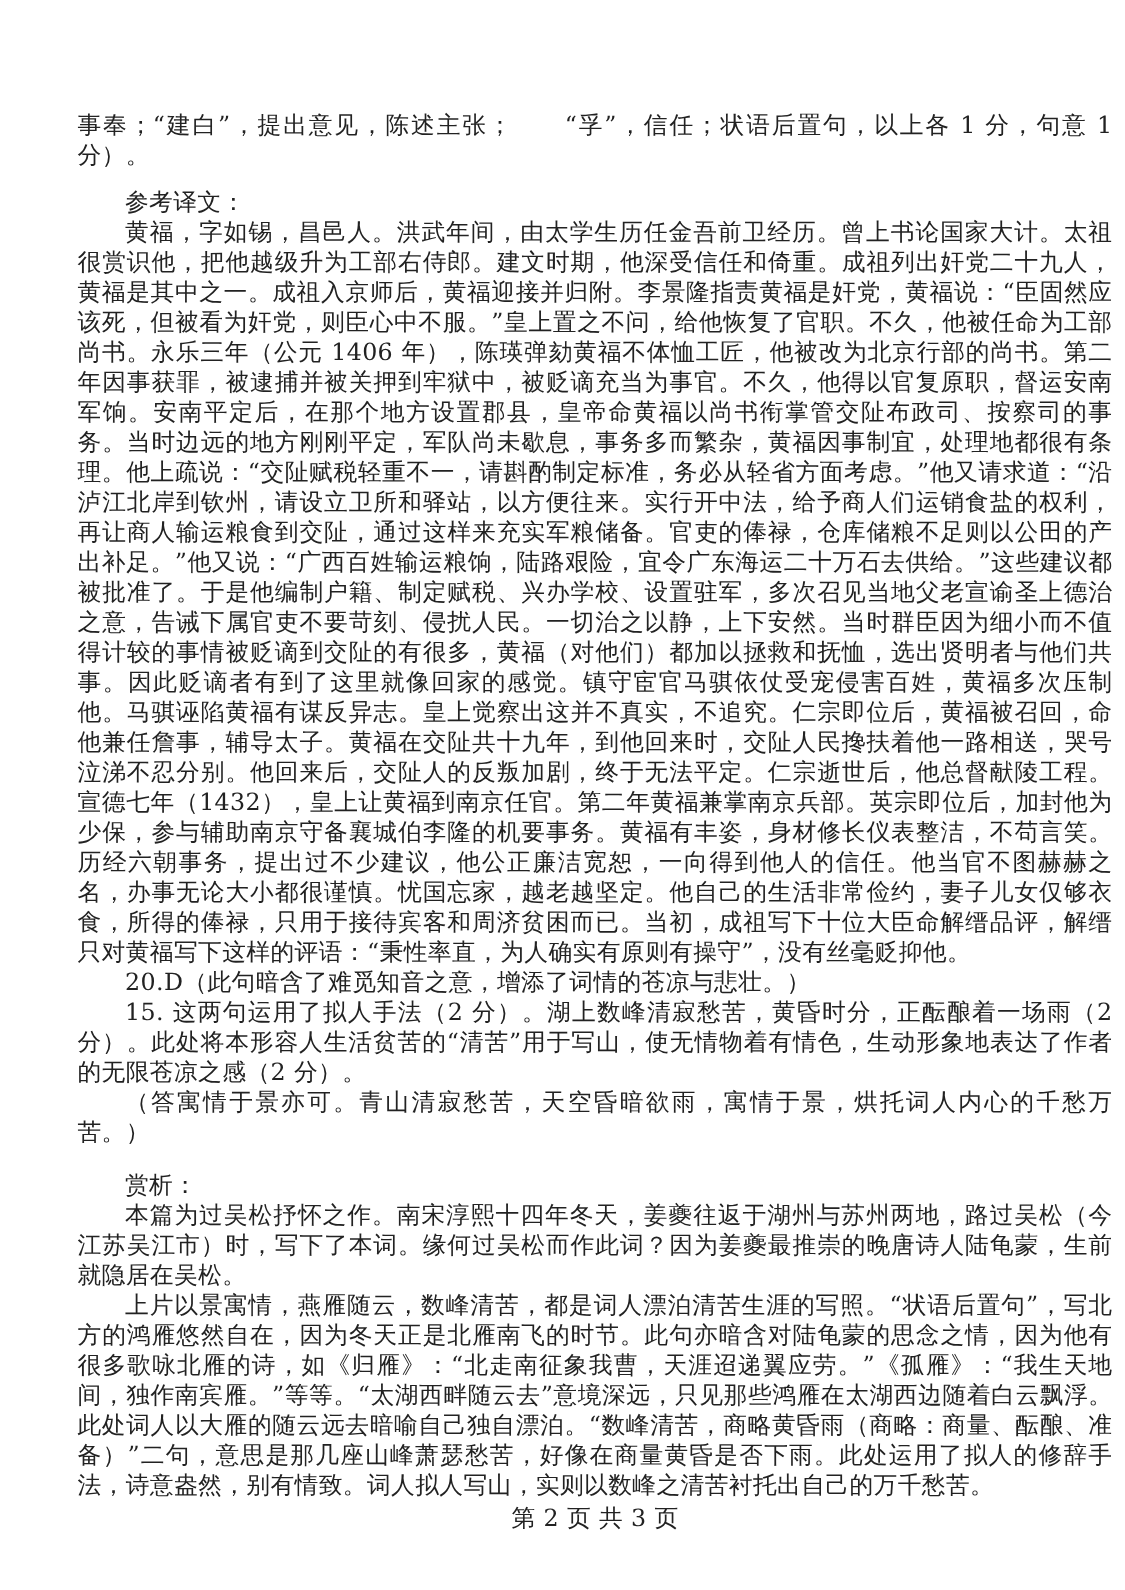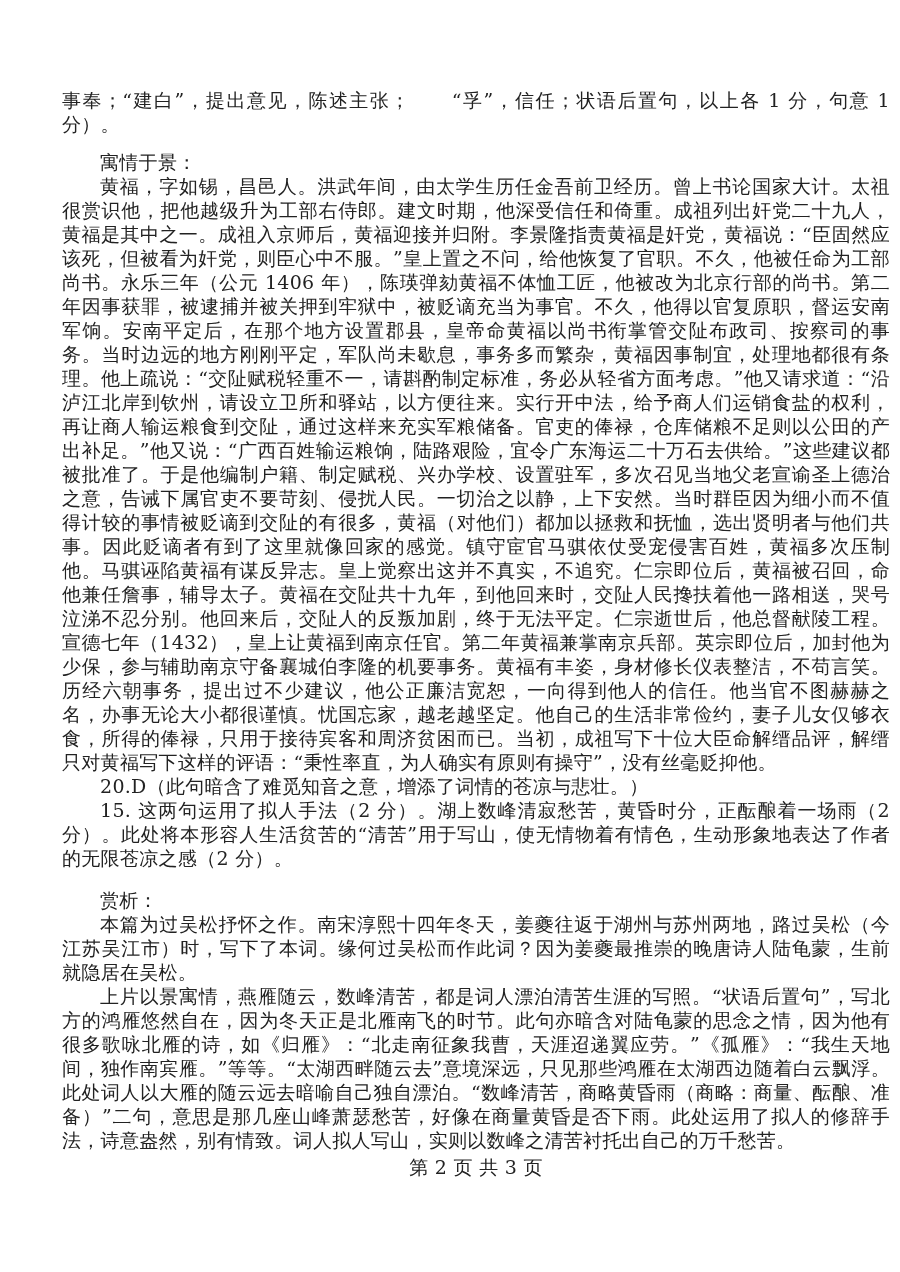--- a/index.html
+++ b/index.html
@@ -46,28 +46,29 @@
   }
 </style>
 </head>
 <body>
 
 <div class="page">
   <div class="content">
 
     <p class="para no-indent gap-after">事奉；“建白”，提出意见，陈述主张；　　“孚”，信任；状语后置句，以上各 1 分，句意 1 分）。</p>
 
-    <p class="para">寓情于景：</p>
+    <p class="para">参考译文：</p>
 
     <p class="para">黄福，字如锡，昌邑人。洪武年间，由太学生历任金吾前卫经历。曾上书论国家大计。太祖很赏识他，把他越级升为工部右侍郎。建文时期，他深受信任和倚重。成祖列出奸党二十九人，黄福是其中之一。成祖入京师后，黄福迎接并归附。李景隆指责黄福是奸党，黄福说：“臣固然应该死，但被看为奸党，则臣心中不服。”皇上置之不问，给他恢复了官职。不久，他被任命为工部尚书。永乐三年（公元 1406 年），陈瑛弹劾黄福不体恤工匠，他被改为北京行部的尚书。第二年因事获罪，被逮捕并被关押到牢狱中，被贬谪充当为事官。不久，他得以官复原职，督运安南军饷。安南平定后，在那个地方设置郡县，皇帝命黄福以尚书衔掌管交阯布政司、按察司的事务。当时边远的地方刚刚平定，军队尚未歇息，事务多而繁杂，黄福因事制宜，处理地都很有条理。他上疏说：“交阯赋税轻重不一，请斟酌制定标准，务必从轻省方面考虑。”他又请求道：“沿泸江北岸到钦州，请设立卫所和驿站，以方便往来。实行开中法，给予商人们运销食盐的权利，再让商人输运粮食到交阯，通过这样来充实军粮储备。官吏的俸禄，仓库储粮不足则以公田的产出补足。”他又说：“广西百姓输运粮饷，陆路艰险，宜令广东海运二十万石去供给。”这些建议都被批准了。于是他编制户籍、制定赋税、兴办学校、设置驻军，多次召见当地父老宣谕圣上德治之意，告诫下属官吏不要苛刻、侵扰人民。一切治之以静，上下安然。当时群臣因为细小而不值得计较的事情被贬谪到交阯的有很多，黄福（对他们）都加以拯救和抚恤，选出贤明者与他们共事。因此贬谪者有到了这里就像回家的感觉。镇守宦官马骐依仗受宠侵害百姓，黄福多次压制他。马骐诬陷黄福有谋反异志。皇上觉察出这并不真实，不追究。仁宗即位后，黄福被召回，命他兼任詹事，辅导太子。黄福在交阯共十九年，到他回来时，交阯人民搀扶着他一路相送，哭号泣涕不忍分别。他回来后，交阯人的反叛加剧，终于无法平定。仁宗逝世后，他总督献陵工程。宣德七年（1432），皇上让黄福到南京任官。第二年黄福兼掌南京兵部。英宗即位后，加封他为少保，参与辅助南京守备襄城伯李隆的机要事务。黄福有丰姿，身材修长仪表整洁，不苟言笑。历经六朝事务，提出过不少建议，他公正廉洁宽恕，一向得到他人的信任。他当官不图赫赫之名，办事无论大小都很谨慎。忧国忘家，越老越坚定。他自己的生活非常俭约，妻子儿女仅够衣食，所得的俸禄，只用于接待宾客和周济贫困而已。当初，成祖写下十位大臣命解缙品评，解缙只对黄福写下这样的评语：“秉性率直，为人确实有原则有操守”，没有丝毫贬抑他。</p>
 
     <p class="para">20.D（此句暗含了难觅知音之意，增添了词情的苍凉与悲壮。）</p>
 
     <p class="para">15. 这两句运用了拟人手法（2 分）。湖上数峰清寂愁苦，黄昏时分，正酝酿着一场雨（2 分）。此处将本形容人生活贫苦的“清苦”用于写山，使无情物着有情色，生动形象地表达了作者的无限苍凉之感（2 分）。</p>
 
+    <p class="para">（答寓情于景亦可。青山清寂愁苦，天空昏暗欲雨，寓情于景，烘托词人内心的千愁万苦。）</p>
 
     <p class="para gap-before">赏析：</p>
 
     <p class="para">本篇为过吴松抒怀之作。南宋淳熙十四年冬天，姜夔往返于湖州与苏州两地，路过吴松（今江苏吴江市）时，写下了本词。缘何过吴松而作此词？因为姜夔最推崇的晚唐诗人陆龟蒙，生前就隐居在吴松。</p>
 
     <p class="para">上片以景寓情，燕雁随云，数峰清苦，都是词人漂泊清苦生涯的写照。“状语后置句”，写北方的鸿雁悠然自在，因为冬天正是北雁南飞的时节。此句亦暗含对陆龟蒙的思念之情，因为他有很多歌咏北雁的诗，如《归雁》：“北走南征象我曹，天涯迢递翼应劳。”《孤雁》：“我生天地间，独作南宾雁。”等等。“太湖西畔随云去”意境深远，只见那些鸿雁在太湖西边随着白云飘浮。此处词人以大雁的随云远去暗喻自己独自漂泊。“数峰清苦，商略黄昏雨（商略：商量、酝酿、准备）”二句，意思是那几座山峰萧瑟愁苦，好像在商量黄昏是否下雨。此处运用了拟人的修辞手法，诗意盎然，别有情致。词人拟人写山，实则以数峰之清苦衬托出自己的万千愁苦。</p>
 
 
     <p class="para footer">第 2 页 共 3 页</p>
 

